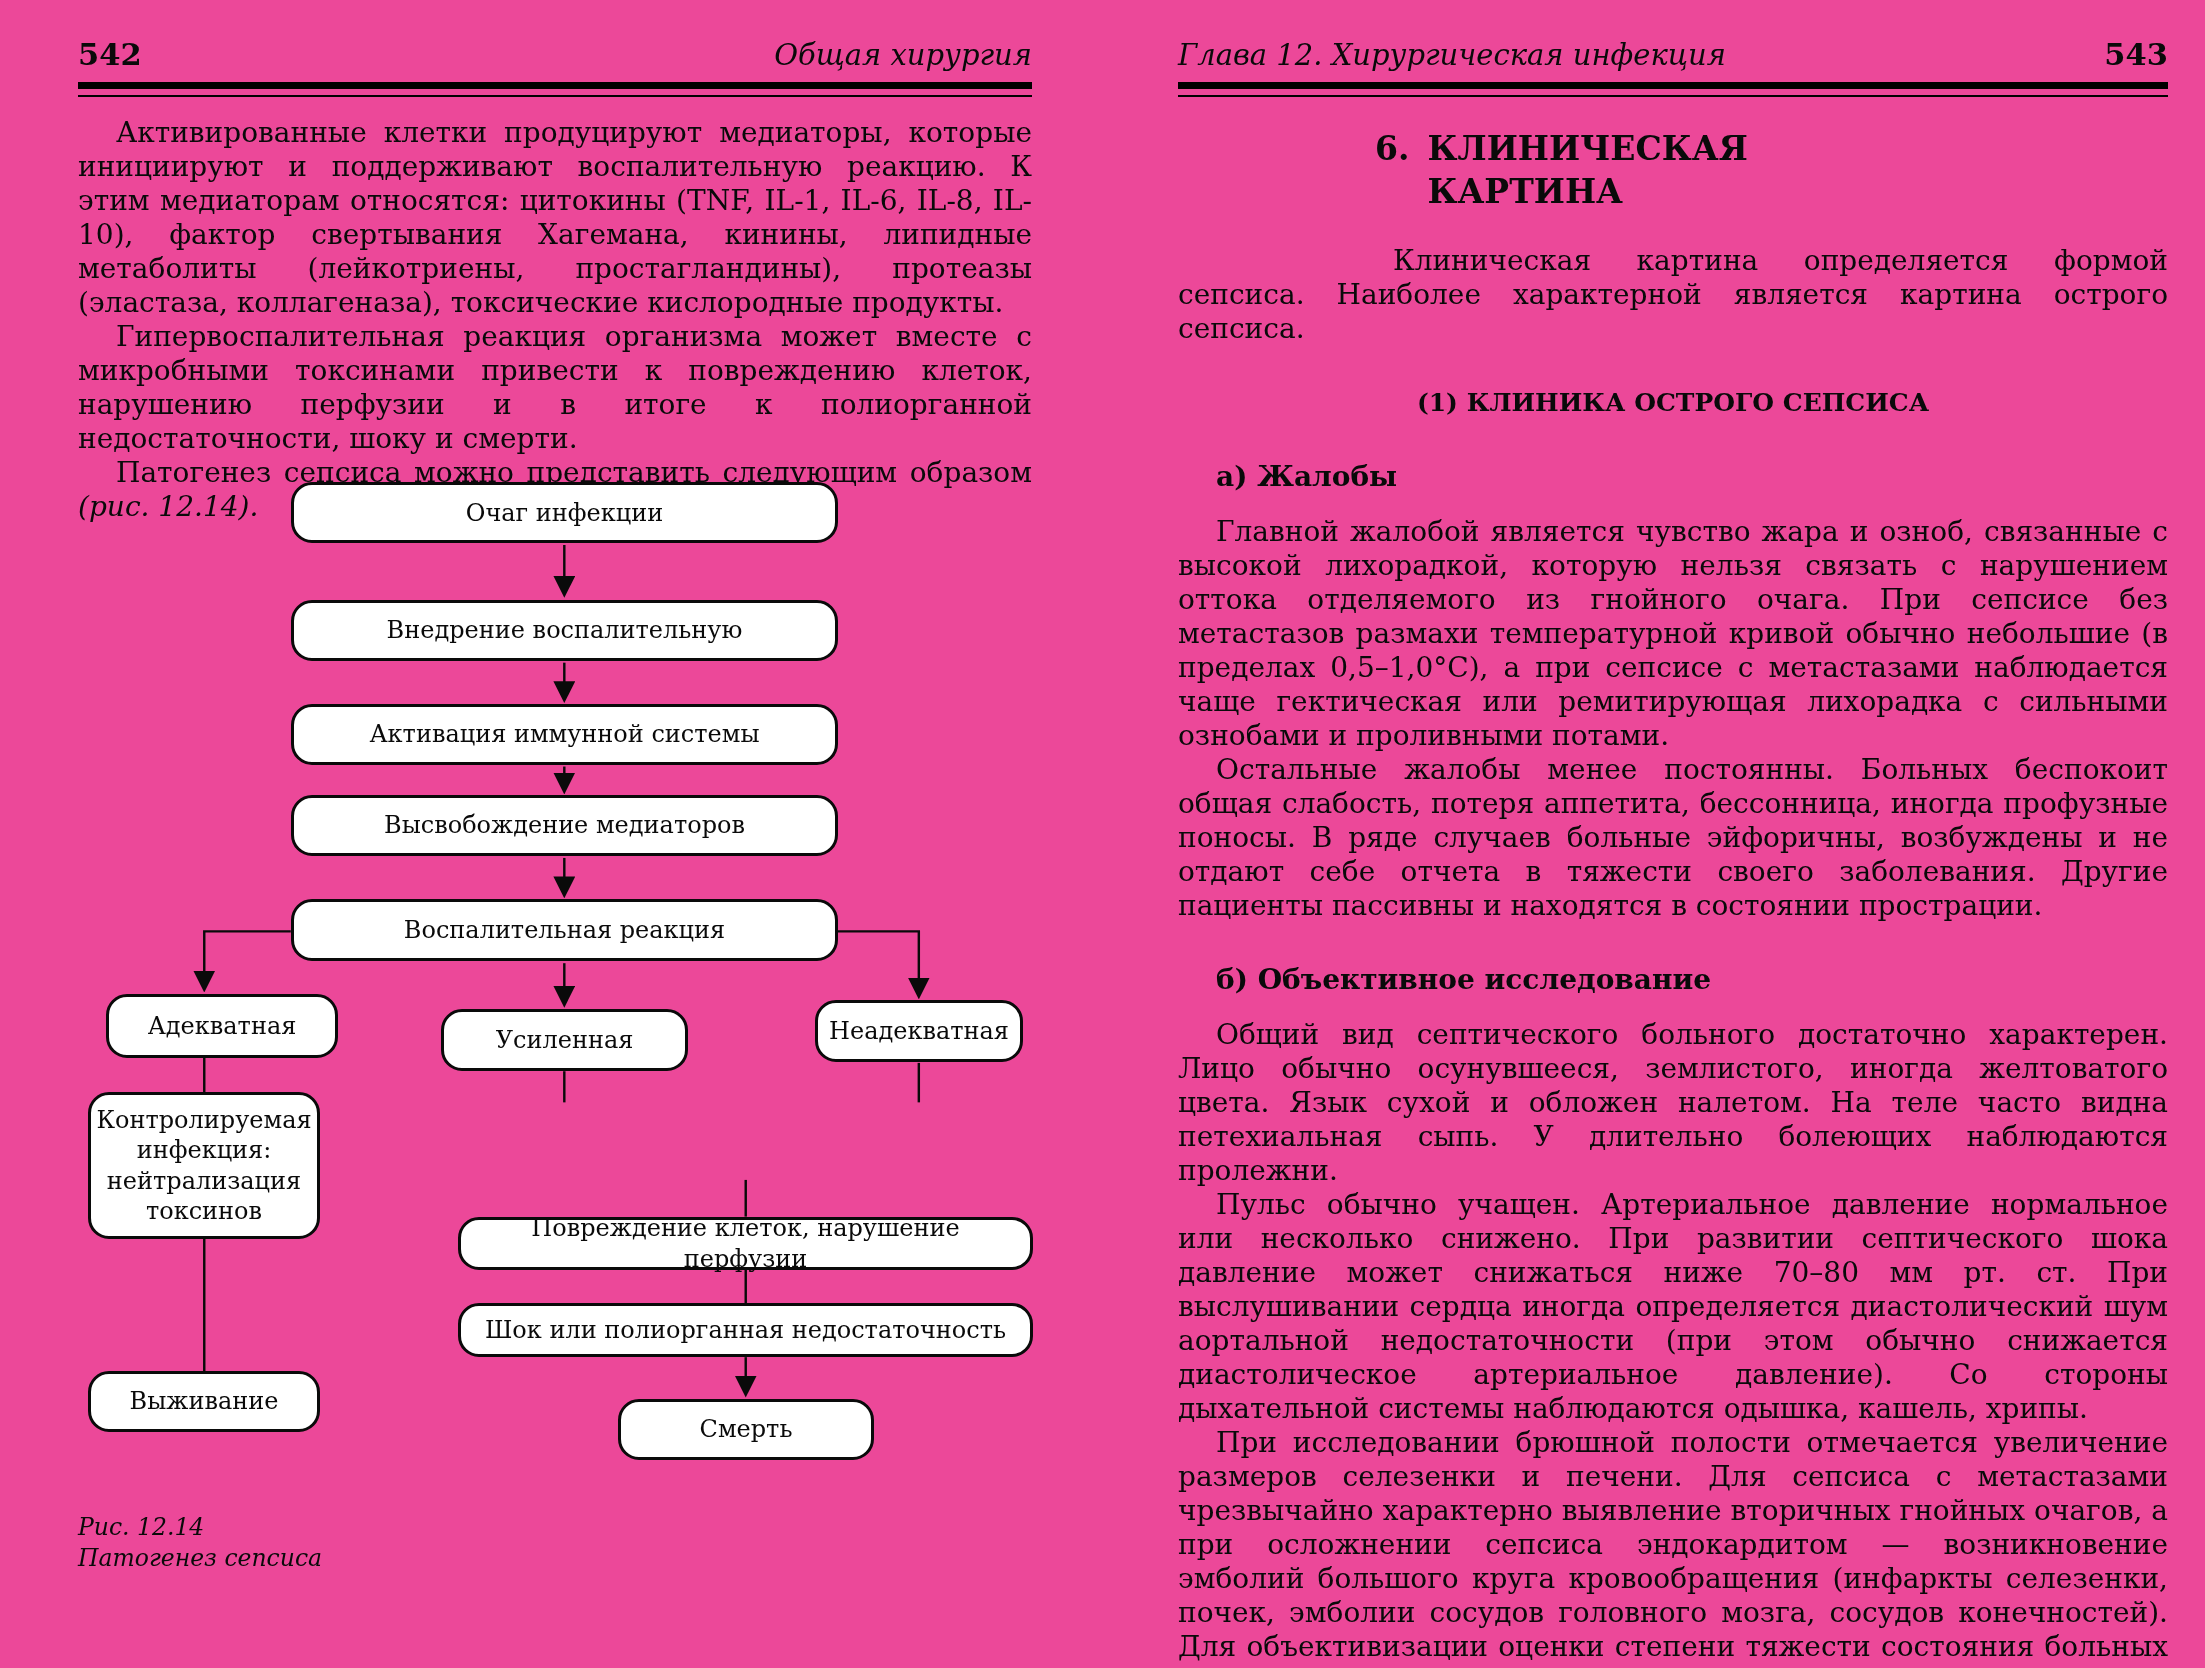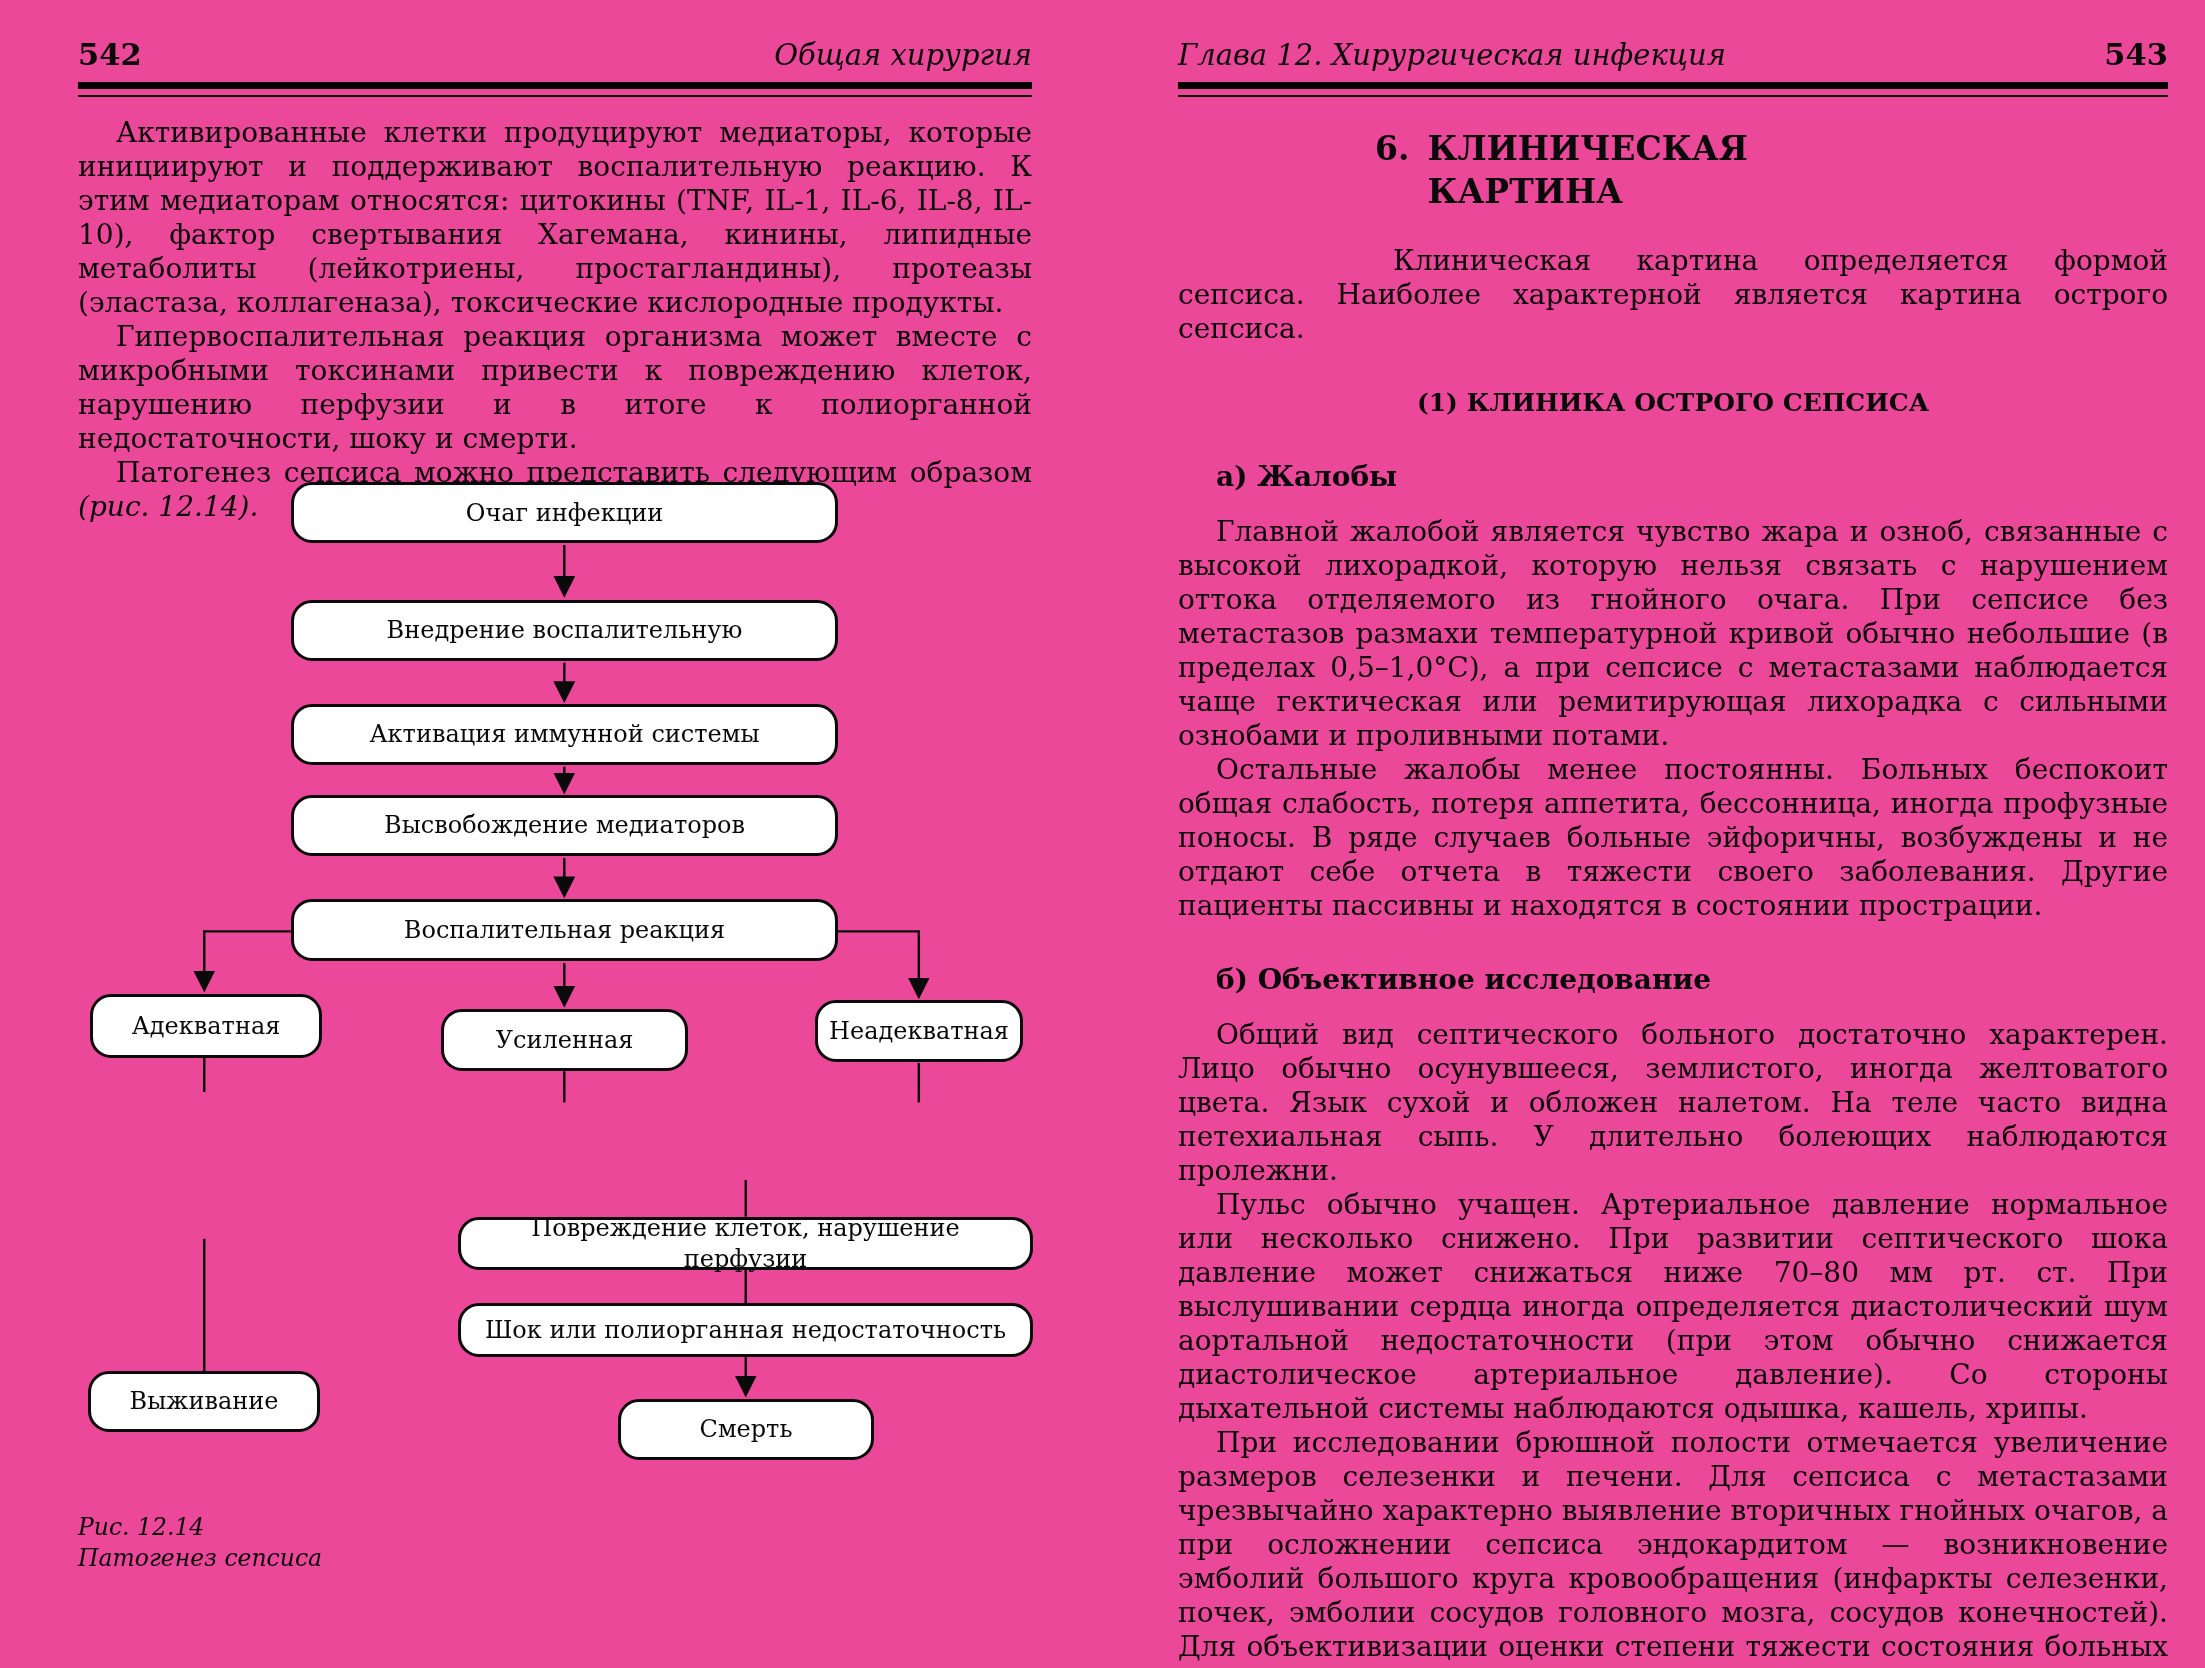--- a/index.html
+++ b/index.html
@@ -84,24 +84,25 @@
           <path d="M1012,1265 V1317" marker-end="url(#ah)"></path>
         </g>
       </svg>
 
       <div class="fbox" style="left:246px;top:1.4px;width:547px;height:61px;">Очаг инфекции</div>
       <div class="fbox" style="left:246px;top:119px;width:547px;height:61px;">Внедрение воспалительную</div>
       <div class="fbox" style="left:246px;top:223px;width:547px;height:61px;">Активация иммунной системы</div>
       <div class="fbox" style="left:246px;top:314px;width:547px;height:61px;">Высвобождение медиаторов</div>
       <div class="fbox" style="left:246px;top:418px;width:547px;height:62px;">Воспалительная реакция</div>
 
-      <div class="fbox" style="left:45px;top:513px;width:232px;height:64px;">Адекватная</div>
+      <div class="fbox" style="left:61px;top:513px;width:232px;height:64px;">Адекватная</div>
       <div class="fbox" style="left:396px;top:528px;width:247px;height:62px;">Усиленная</div>
       <div class="fbox" style="left:770px;top:519px;width:208px;height:62px;">Неадекватная</div>
 
+      <div class="fbox" style="left:43px;top:611px;width:232px;height:147px;">Контролируемая инфекция: нейтрализация токсинов</div>
 
       <div class="fbox" style="left:413px;top:736px;width:575px;height:53px;">Повреждение клеток, нарушение перфузии</div>
       <div class="fbox" style="left:413px;top:822px;width:575px;height:54px;">Шок или полиорганная недостаточность</div>
 
       <div class="fbox" style="left:43px;top:890px;width:232px;height:61px;">Выживание</div>
       <div class="fbox" style="left:573px;top:918px;width:256px;height:61px;">Смерть</div>
     </div>
 
     <div class="fig-cap">
       <div>Рис. 12.14</div>

